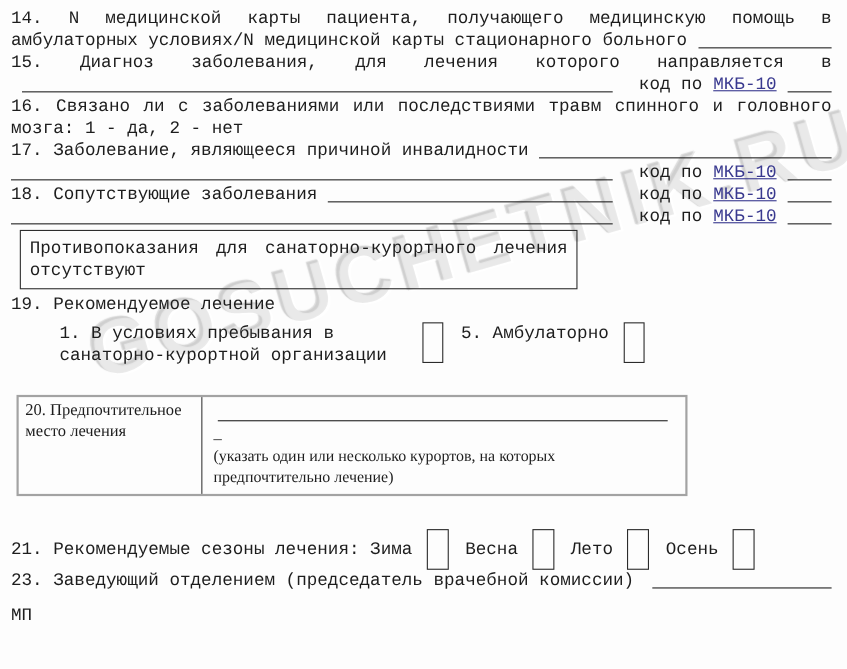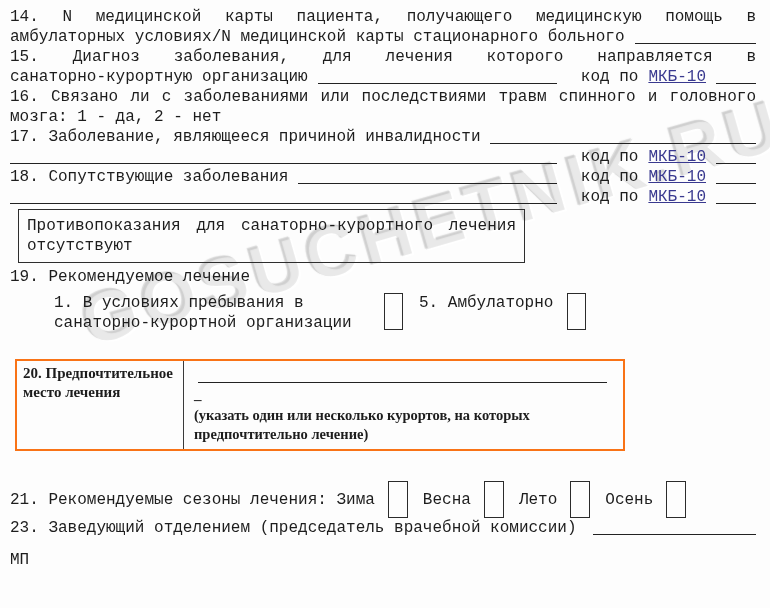--- a/index.html
+++ b/index.html
@@ -32,22 +32,22 @@
     border:1.5px solid #2e2e2e;
   }
   .contra .jrow{width:100%;}
   .sec19{margin-top:4px;}
   .opts{display:flex;align-items:flex-start;margin-top:6px;}
   .opt1text{width:330px;margin-left:44px;}
   .cb{box-sizing:border-box;width:19px;height:37px;border:1.6px solid #2b2b2b;flex:none;background:#fdfdfd;}
   .opt2label{margin:0 14px 0 16px;white-space:pre;}
   .t20{
     display:flex;box-sizing:border-box;width:610px;height:92px;
-    margin:26px 0 0 5px;border:2px solid #f97316;
-    font-family:"Liberation Serif","DejaVu Serif",serif;font-size:15px;line-height:19px;font-weight:bold;
+    margin:26px 0 0 5px;border:2px solid #a3a3a3;
+    font-family:"Liberation Serif","DejaVu Serif",serif;font-size:15px;line-height:19px;
   }
   .t20l{box-sizing:border-box;width:167px;border-right:1.5px solid #3a3a3a;padding:3px 6px;}
   .t20r{flex:1;padding:0 10px;display:flex;flex-direction:column;}
   .t20line{margin:21px 6px 0 4px;border-bottom:1.5px solid #222;height:0;}
   .t20dash{line-height:16px;margin-top:3px;}
   .t20hint{text-align:left;line-height:19px;margin-top:4px;font-size:14.5px;}
   .seasons{display:flex;align-items:center;margin-top:30px;}
   .seasons .lbl{white-space:pre;}
   .cb2{box-sizing:border-box;width:20px;height:37px;border:1.6px solid #2b2b2b;flex:none;margin:0 15px 0 13px;background:#fdfdfd;}
   .row22{margin-top:16px;}
@@ -64,21 +64,20 @@
   <div class="content">
 
     <div class="jrow">14. N медицинской карты пациента, получающего медицинскую помощь в</div>
     <div class="row">
       <span>амбулаторных условиях/N медицинской карты стационарного больного</span>
       <span class="fill" style="margin-left:10px;"></span>
     </div>
 
     <div class="jrow">15. Диагноз заболевания, для лечения которого направляется в</div>
     <div class="row">
-      <span>санаторно-курортную организацию</span>
       <span class="fill" style="margin-left:10px;"></span>
       <span class="codelbl">код по</span>
       <span class="mkb" style="color: rgb(57, 57, 143);">МКБ-10</span>
       <span class="shortline"></span>
     </div>
 
     <div class="jrow">16. Связано ли с заболеваниями или последствиями травм спинного и головного</div>
     <div>мозга: 1 - да, 2 - нет</div>
 
     <div class="row">

